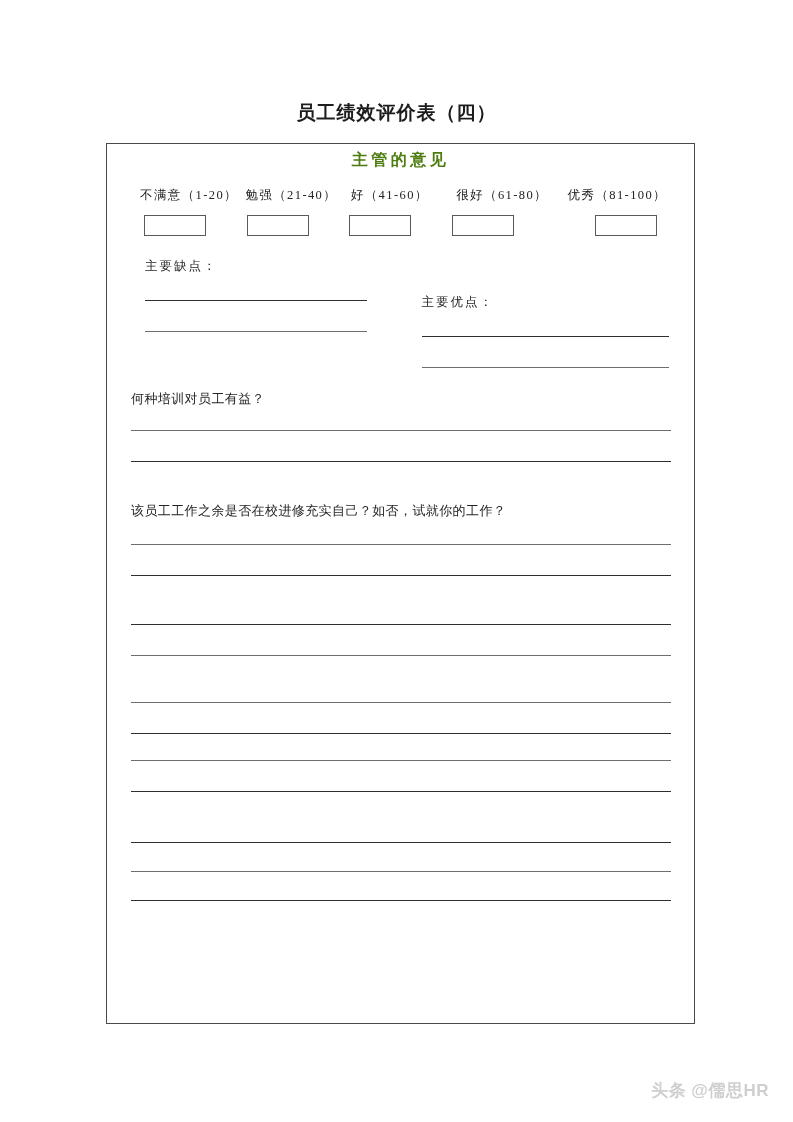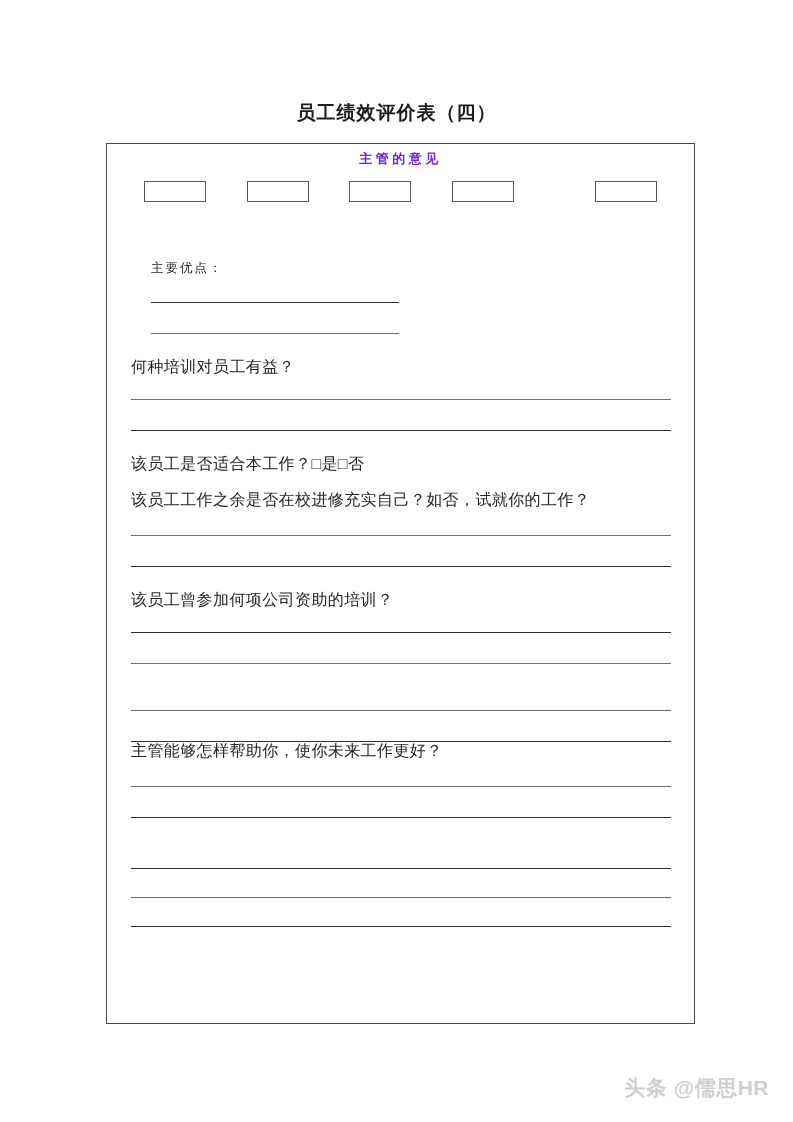--- a/index.html
+++ b/index.html
@@ -44,24 +44,24 @@
     position: relative;
     width: 100%;
     height: 100%;
     padding: 0 23px;
     box-sizing: border-box;
   }
 
   
   .section-head {
     text-align: center;
-    font-size: 13px;
+    font-size: 16px;
     font-weight: bold;
     letter-spacing: 3.5px;
-    color: #6d28d9;
+    color: #4d7c0f;
     padding-top: 6px;
     padding-bottom: 2px;
   }
   .section-head.employee {
     padding-top: 22px;
     padding-bottom: 18px;
   }
 
   
   .scale-labels {
@@ -91,21 +91,21 @@
     display: inline-block;
     width: 62px;
     height: 21px;
     border: 1.3px solid #595959;
     box-sizing: border-box;
     background: #fff;
   }
 
   
   .q-text {
-    font-size: 16px;
+    font-size: 13px;
     line-height: 1.1;
     color: #252525;
     letter-spacing: 0.4px;
     padding-left: 1px;
   }
 
   .rule {
     height: 0;
     border-bottom: 1.4px solid #2f2f2f;
     margin-left: 1px;
@@ -133,99 +133,110 @@
   }
   .col.left { padding-right: 34px; padding-left: 14px; }
   .col.right { padding-left: 20px; padding-right: 2px; margin-top: 36px; }
   .col .q-text { letter-spacing: 2px; font-size: 12.5px; }
 
   
   .watermark {
     position: absolute;
     right: 24px;
     bottom: 20px;
-    font-size: 21px;
+    font-size: 17px;
     font-weight: bold;
     color: #cfcfcf;
     letter-spacing: 0.5px;
     font-family: "Liberation Sans", sans-serif;
     white-space: nowrap;
   }
 </style>
 </head>
 <body>
 
 <div class="doc-title">员工绩效评价表（四）</div>
 
 <div class="form-frame">
   <div class="frame-inner">
 
     <div class="section-head">主管的意见</div>
 
+    <div class="scale-labels">
+      <div class="scale-label">不满意（1-20）</div>
+      <div class="scale-label">勉强（21-40）</div>
+      <div class="scale-label">好（41-60）</div>
+      <div class="scale-label">很好（61-80）</div>
+      <div class="scale-label">优秀（81-100）</div>
+    </div>
 
     <div class="scale-boxes">
       <div class="scale-box-cell">
         <div class="rate-box"></div>
       </div>
       <div class="scale-box-cell">
         <div class="rate-box"></div>
       </div>
       <div class="scale-box-cell">
         <div class="rate-box"></div>
       </div>
       <div class="scale-box-cell">
         <div class="rate-box"></div>
       </div>
       <div class="scale-box-cell">
         <div class="rate-box"></div>
       </div>
     </div>
 
     <div class="two-col">
+      <div class="col left">
+        <div class="q-text">主要缺点：</div>
+        <div class="gap-26"></div>
+        <div class="rule"></div>
+        <div class="gap-30"></div>
+        <div class="rule light"></div>
+      </div>
       <div class="col right">
         <div class="q-text">主要优点：</div>
         <div class="gap-26"></div>
         <div class="rule"></div>
         <div class="gap-30"></div>
         <div class="rule light"></div>
       </div>
     </div>
 
     <div class="gap-24"></div>
     <div class="q-text">何种培训对员工有益？</div>
     <div class="gap-24"></div>
     <div class="rule light"></div>
     <div class="gap-30"></div>
     <div class="rule"></div>
 
     <div class="gap-24"></div>
-    <div class="q-text">该员工是否适合本工作？□是□否</div>
 
     <div class="gap-18"></div>
     <div class="q-text">该员工工作之余是否在校进修充实自己？如否，试就你的工作？</div>
     <div class="gap-26"></div>
     <div class="rule light"></div>
     <div class="gap-30"></div>
     <div class="rule"></div>
 
     <div class="gap-24"></div>
-    <div class="q-text">该员工曾参加何项公司资助的培训？</div>
     <div class="gap-24"></div>
     <div class="rule"></div>
     <div class="gap-30"></div>
     <div class="rule light"></div>
 
     <div class="gap-22"></div>
     <div class="gap-24"></div>
     <div class="rule light"></div>
     <div class="gap-30"></div>
     <div class="rule"></div>
 
 
-    <div class="q-text">主管能够怎样帮助你，使你未来工作更好？</div>
     <div class="gap-26"></div>
     <div class="rule light"></div>
     <div class="gap-30"></div>
     <div class="rule"></div>
 
     <div class="gap-26"></div>
     <div class="gap-24"></div>
     <div class="rule"></div>
     <div class="gap-28"></div>
     <div class="rule light"></div>

